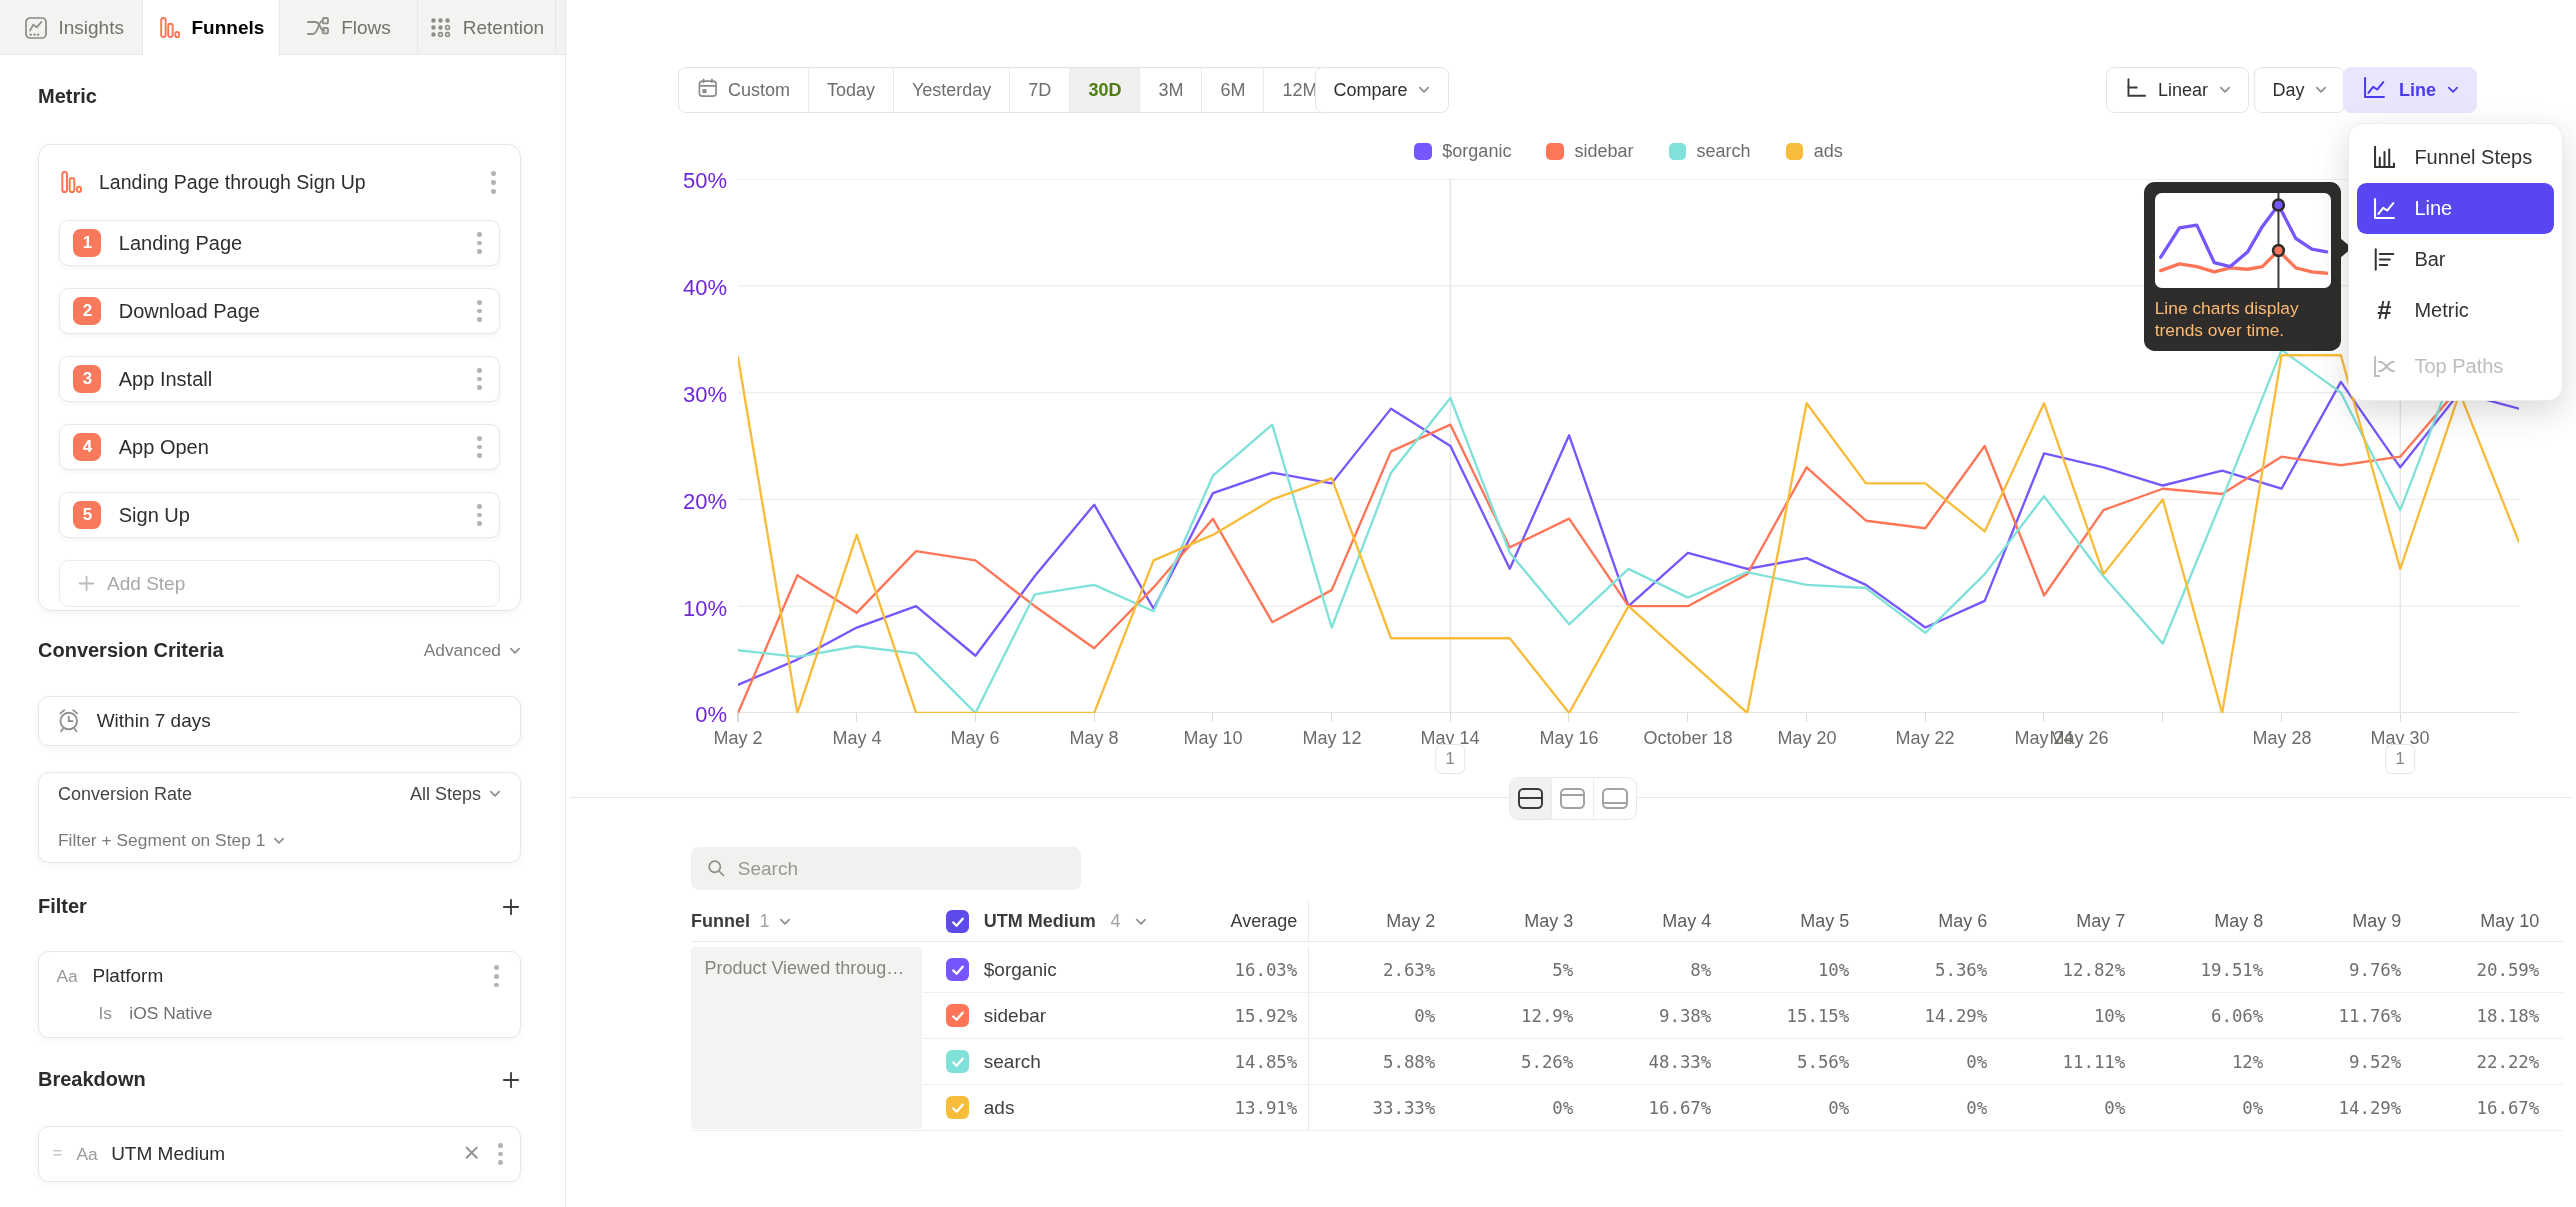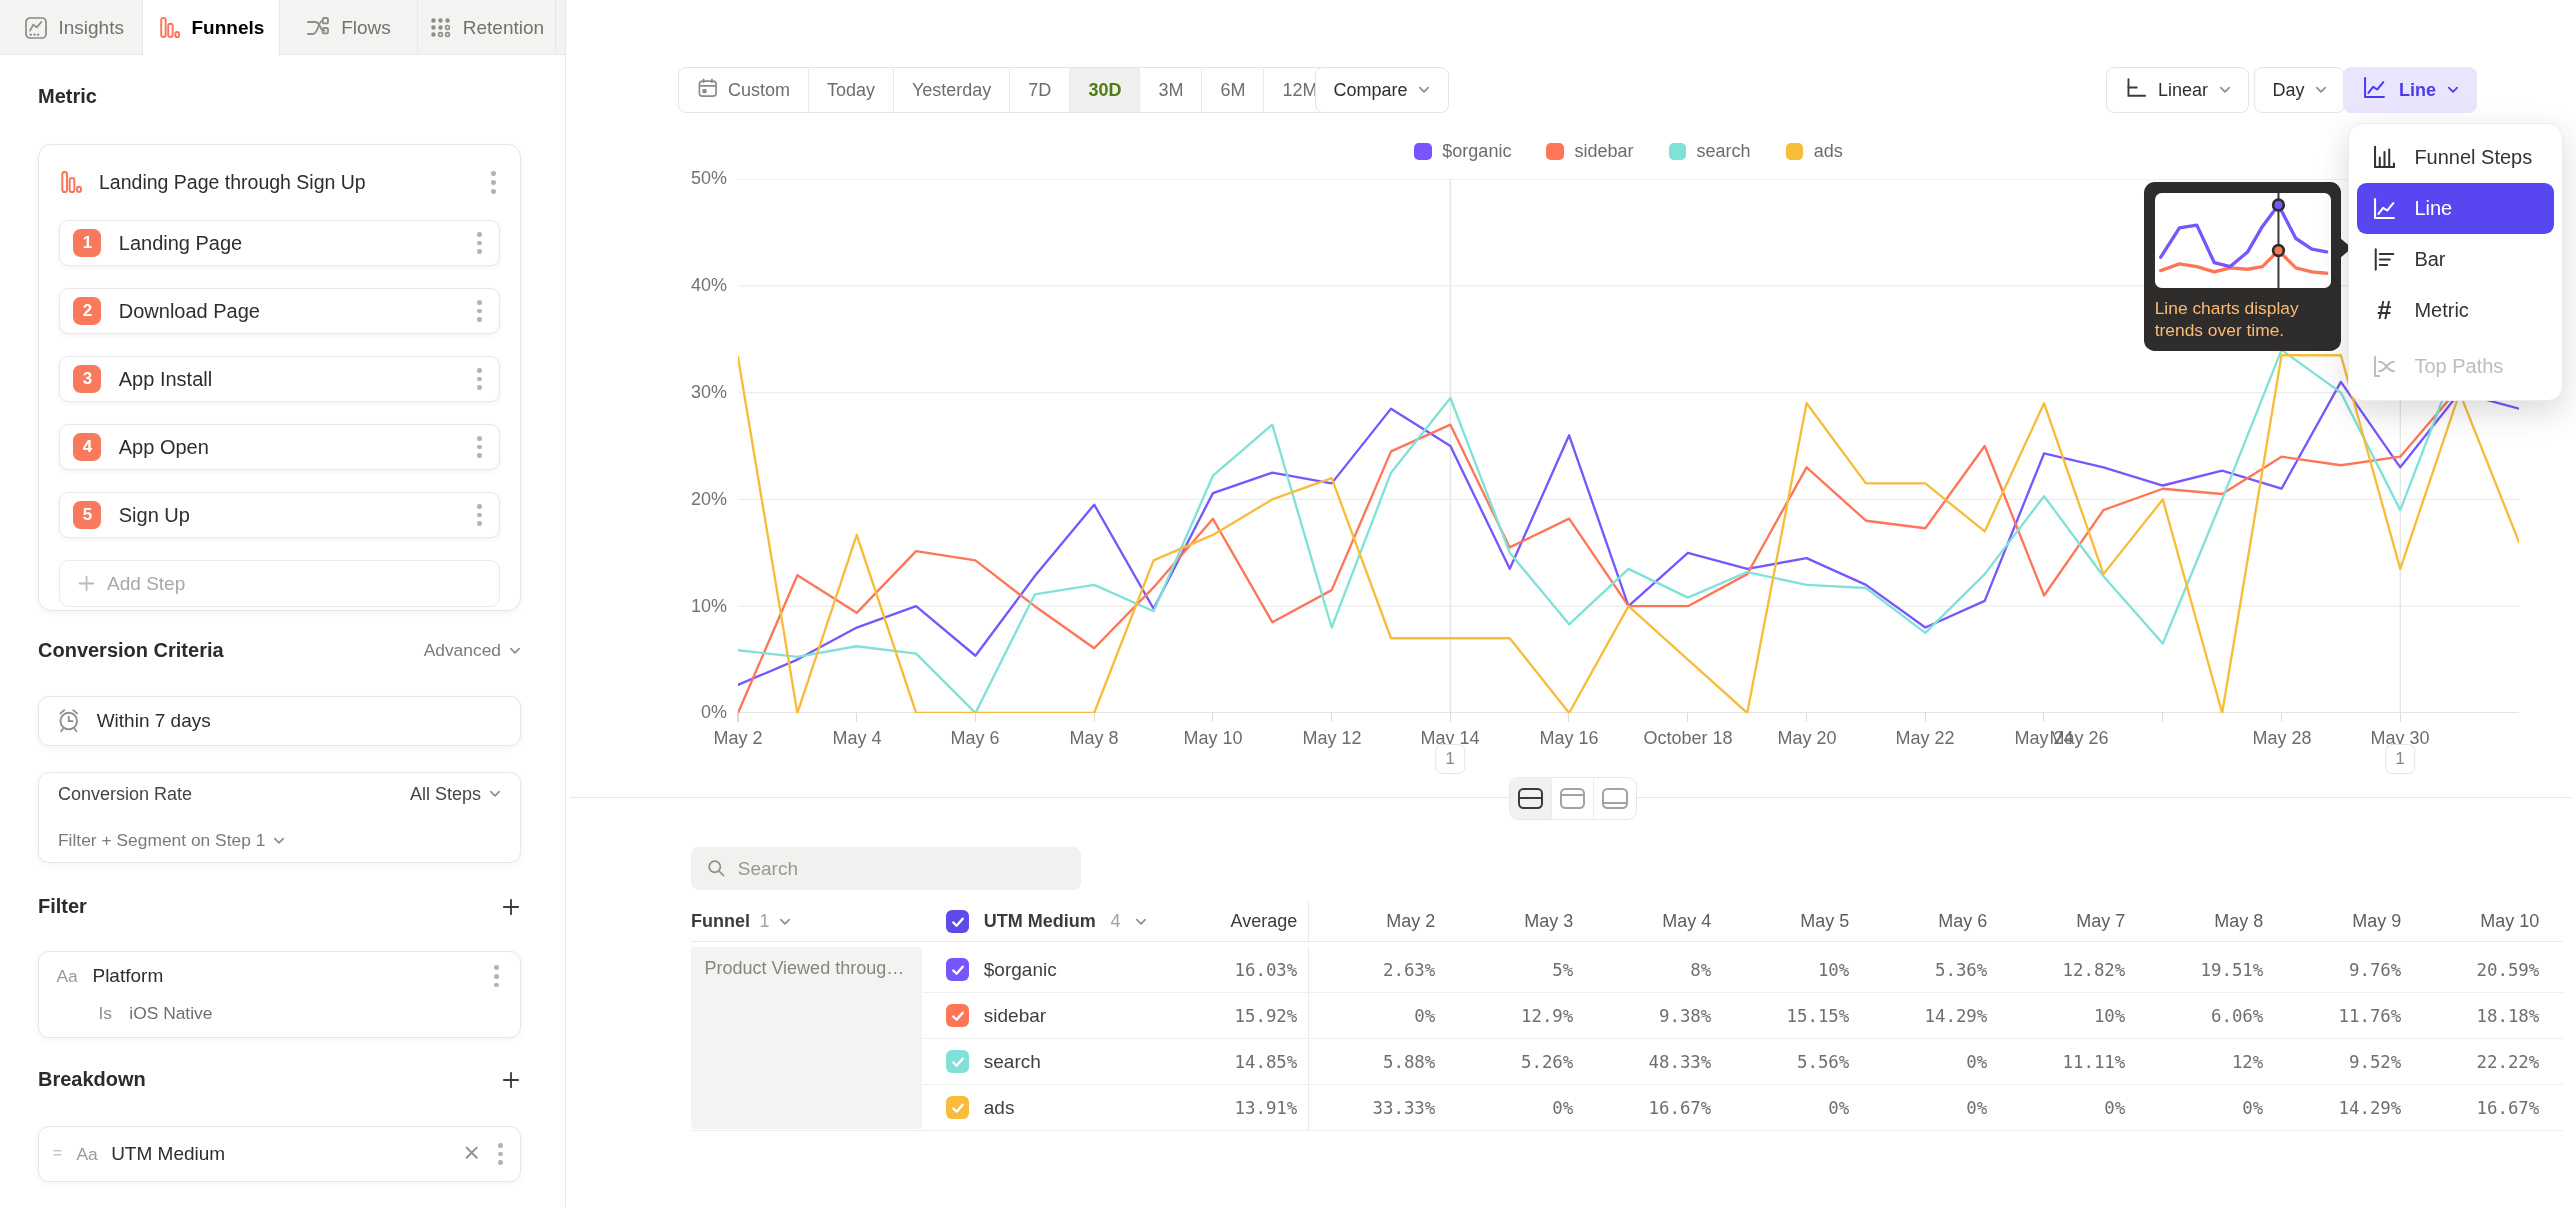--- a/index.html
+++ b/index.html
@@ -71,21 +71,21 @@
   .scale-btn { left:1540px; }
   .interval-btn { left:1688px; }
   .linetype-btn { left:1777px; background:#e9e5fc; border-color:#e9e5fc; color:#4b3bf0; font-weight:bold; }
   .linetype-btn .chev { color:#4b3bf0; }
 
   .legend { position:absolute; left:172px; top:141px; width:1781px; display:flex; justify-content:center;
             gap:35px; align-items:center; }
   .legend-item { display:flex; gap:10.7px; align-items:center; font-size:18px; color:#6c6c69; }
   .swatch { width:17.4px; height:17.4px; border-radius:4.7px; }
 
-  .ylabel { position:absolute; left:67px; width:94px; text-align:right; font-size:18px; color:#737373; }
+  .ylabel { position:absolute; left:67px; width:94px; text-align:right; font-size:22px; color:#6d28d9; }
   .plot-svg { position:absolute; left:172px; top:179px; }
   .x-axis { position:absolute; left:172px; top:713px; width:1781px; height:94px; }
   .xtick { position:absolute; top:0; width:1.3px; height:8.7px; background:#dadad7; }
   .xlabel { position:absolute; top:14.8px; transform:translateX(-50%); font-size:18px; color:#6c6c69; white-space:nowrap; }
   .ann-badge { position:absolute; top:31px; transform:translateX(-50%); width:29.5px; height:29.5px;
                border:1.3px solid #e5e4e2; border-radius:6.7px; background:#fff; color:#8a8a87; font-size:17.4px;
                display:flex; align-items:center; justify-content:center; }
   .chart-table-divider { position:absolute; left:4px; top:797px; width:2002px; height:1.3px; background:#e9e8e6; }
 
   .layout-toggle { position:absolute; left:943px; top:777px; height:43px; display:flex; border:1.3px solid #e9e8e6;

